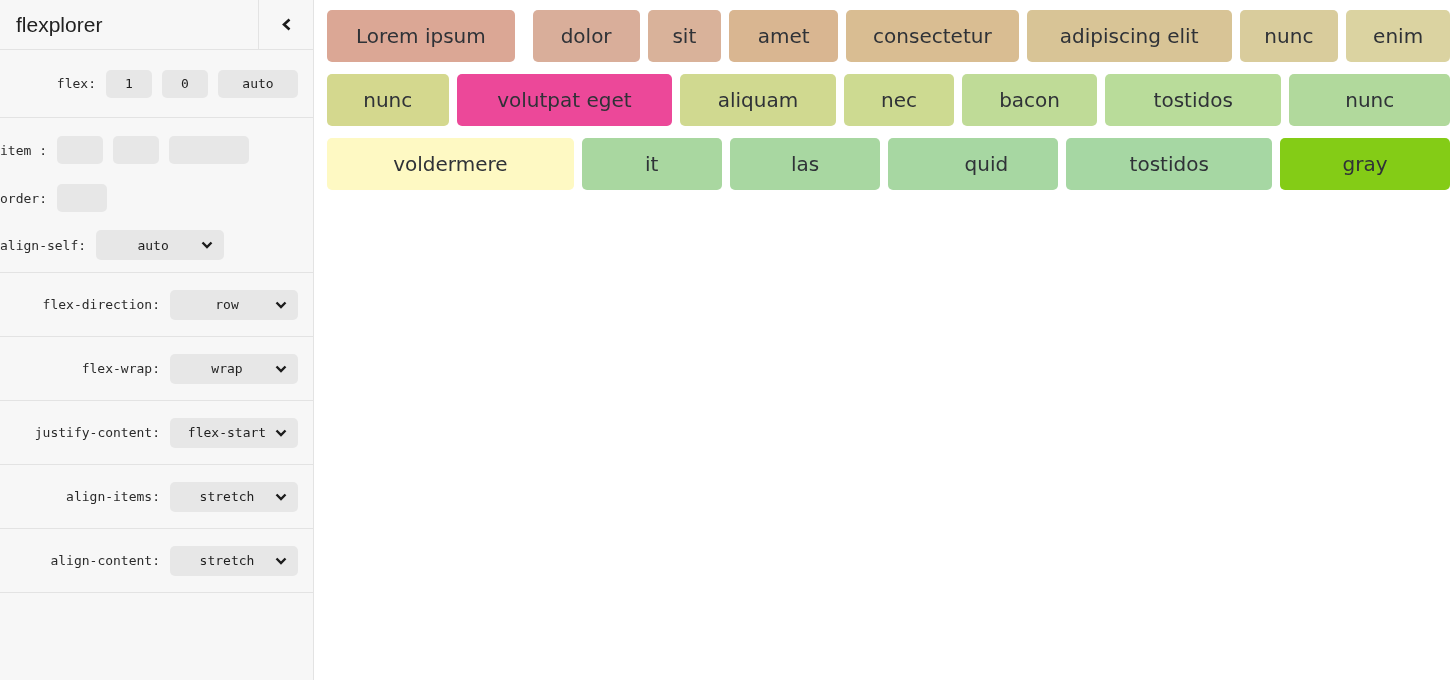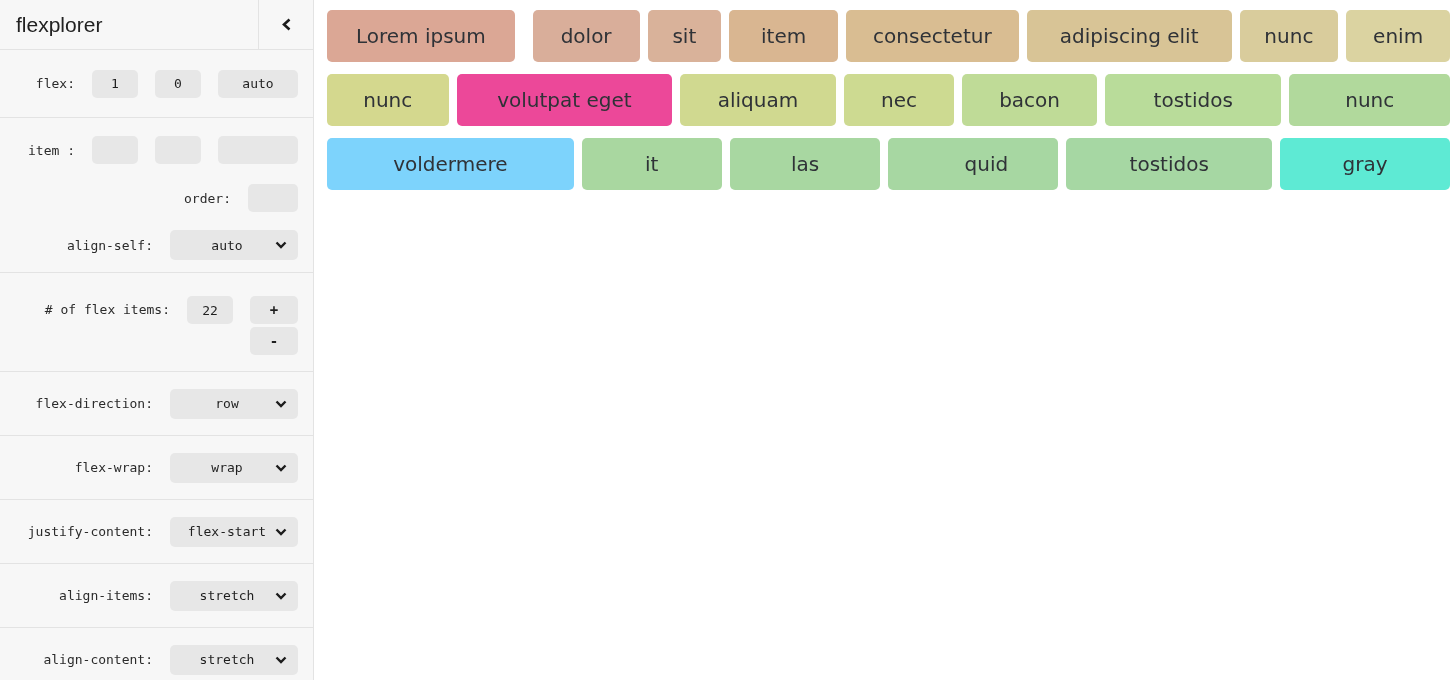--- a/index.html
+++ b/index.html
@@ -41,22 +41,21 @@
     padding: 0;
   }
 
   .sec {
     border-bottom: 1px solid #e3e3e3;
     padding-right: 15px;
   }
   .row {
     display: flex;
     align-items: center;
-    justify-content: flex-end;
-    gap: 17px;
+    gap: 10px;
   }
   .lbl { font-size: 13px; color: #2b2b2b; white-space: pre; }
 
   .ctl {
     background: #e7e7e7;
     border: none;
     border-radius: 5px;
     height: 28px;
     font-family: "DejaVu Sans Mono", monospace;
     font-size: 13px;
@@ -168,30 +167,20 @@
           <select class="ctl">
             <option>auto</option>
           </select>
           <svg class="chev" width="12" height="8" viewBox="0 0 12 8">
             <polyline points="1.5,1.5 6,6 10.5,1.5" fill="none" stroke="#1c1c1c" stroke-width="2.4"></polyline>
           </svg>
         </span>
       </div>
     </section>
 
-    <section class="sec sec-count">
-      <div class="row">
-        <span class="lbl"># of flex items:</span>
-        <input class="ctl in-count" value="22" style="">
-        <span class="updown">
-          <button class="btn">+</button>
-          <button class="btn">-</button>
-        </span>
-      </div>
-    </section>
 
     <section class="sec sec-prop">
       <div class="row">
         <span class="lbl">flex-direction:</span>
         <span class="selwrap">
           <select class="ctl">
             <option>row</option>
           </select>
           <svg class="chev" width="12" height="8" viewBox="0 0 12 8">
             <polyline points="1.5,1.5 6,6 10.5,1.5" fill="none" stroke="#1c1c1c" stroke-width="2.4"></polyline>
@@ -255,33 +244,33 @@
         </span>
       </div>
     </section>
 
   </aside>
 
   <main class="main">
       <div class="flex-item" style="background: rgb(219, 167, 149); flex-basis: 182px;">Lorem ipsum</div>
       <div class="flex-item" style="background: rgb(217, 174, 154); flex-basis: 101px; margin-left: 14px;">dolor</div>
       <div class="flex-item" style="background: rgb(217, 178, 154); flex-basis: 68px;">sit</div>
-      <div class="flex-item" style="background: rgb(217, 182, 145); flex-basis: 103px;">item</div>
+      <div class="flex-item" style="background: rgb(217, 182, 145); flex-basis: 103px;">amet</div>
       <div class="flex-item" style="background: rgb(217, 189, 146); flex-basis: 167px;">consectetur</div>
       <div class="flex-item" style="background: rgb(216, 196, 150); flex-basis: 199px;">adipiscing elit</div>
       <div class="flex-item" style="background: rgb(217, 204, 156); flex-basis: 93px;">nunc</div>
       <div class="flex-item" style="background: rgb(219, 211, 161); flex-basis: 98px;">enim</div>
       <div class="flex-item" style="background: rgb(212, 216, 142); flex-basis: 102px;">nunc</div>
       <div class="flex-item" style="background: #ec4899; flex-basis: 196px;">volutpat eget</div>
       <div class="flex-item" style="background: rgb(208, 217, 144); flex-basis: 136px;">aliquam</div>
       <div class="flex-item" style="background: rgb(205, 218, 145); flex-basis: 91px;">nec</div>
       <div class="flex-item" style="background: rgb(191, 219, 151); flex-basis: 115px;">bacon</div>
       <div class="flex-item" style="background: rgb(185, 220, 154); flex-basis: 157px;">tostidos</div>
       <div class="flex-item" style="background: rgb(177, 217, 156); flex-basis: 141px;">nunc</div>
-      <div class="flex-item" style="background: #7dd3fc; flex-basis: 215px;">voldermere</div>
+      <div class="flex-item" style="background: #fef9c3; flex-basis: 215px;">voldermere</div>
       <div class="flex-item" style="background: rgb(169, 215, 160); flex-basis: 108px;">it</div>
       <div class="flex-item" style="background: rgb(168, 215, 161); flex-basis: 119px;">las</div>
       <div class="flex-item" style="background: rgb(167, 215, 162); flex-basis: 138px; padding-left: 26px;">quid</div>
       <div class="flex-item" style="background: rgb(166, 215, 163); flex-basis: 174px;">tostidos</div>
-      <div class="flex-item" style="background: #5eead4; flex-basis: 138px;">gray</div>
+      <div class="flex-item" style="background: #84cc16; flex-basis: 138px;">gray</div>
     </main>
 
 </div>
 
 </body></html>

